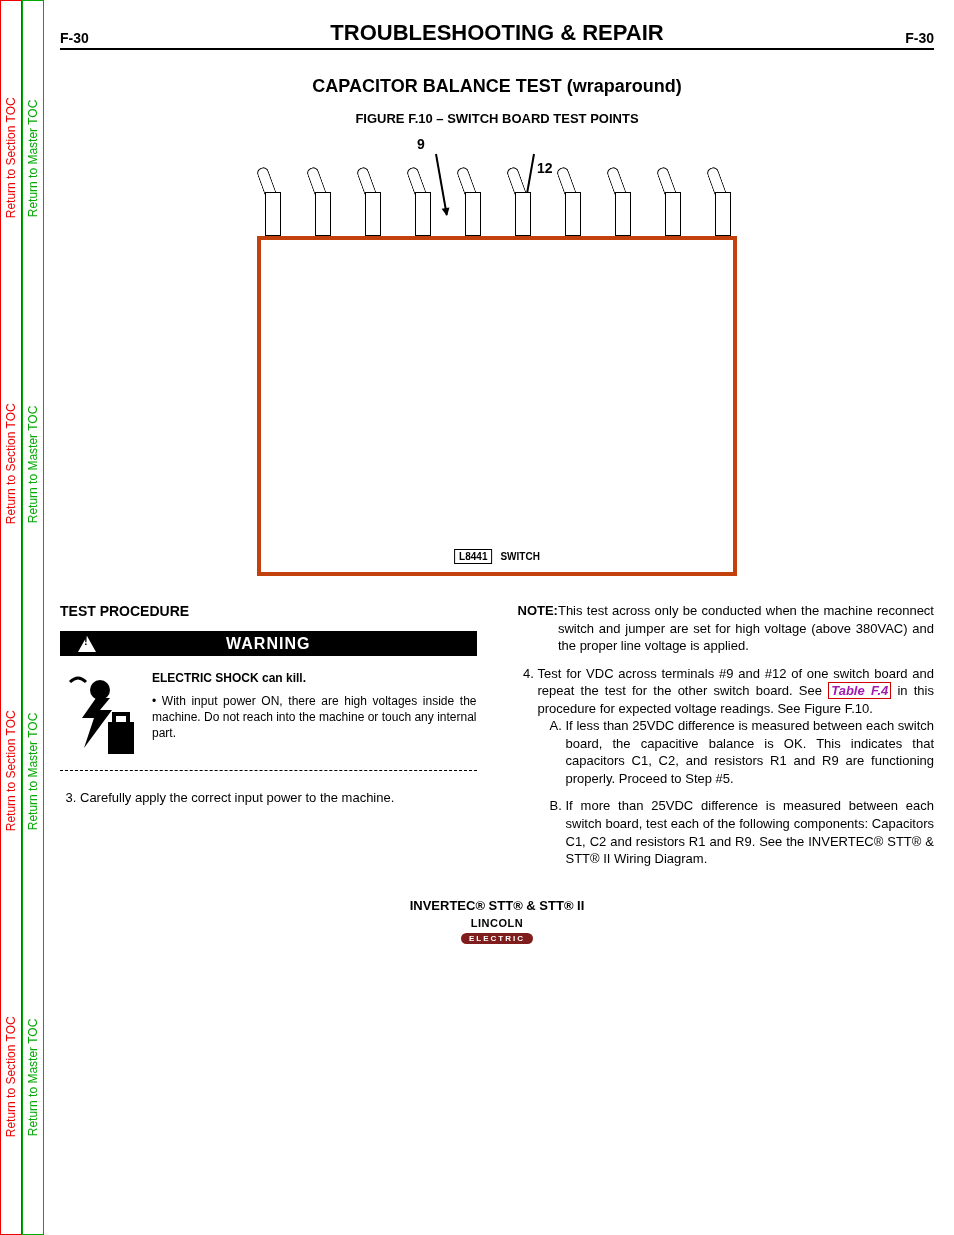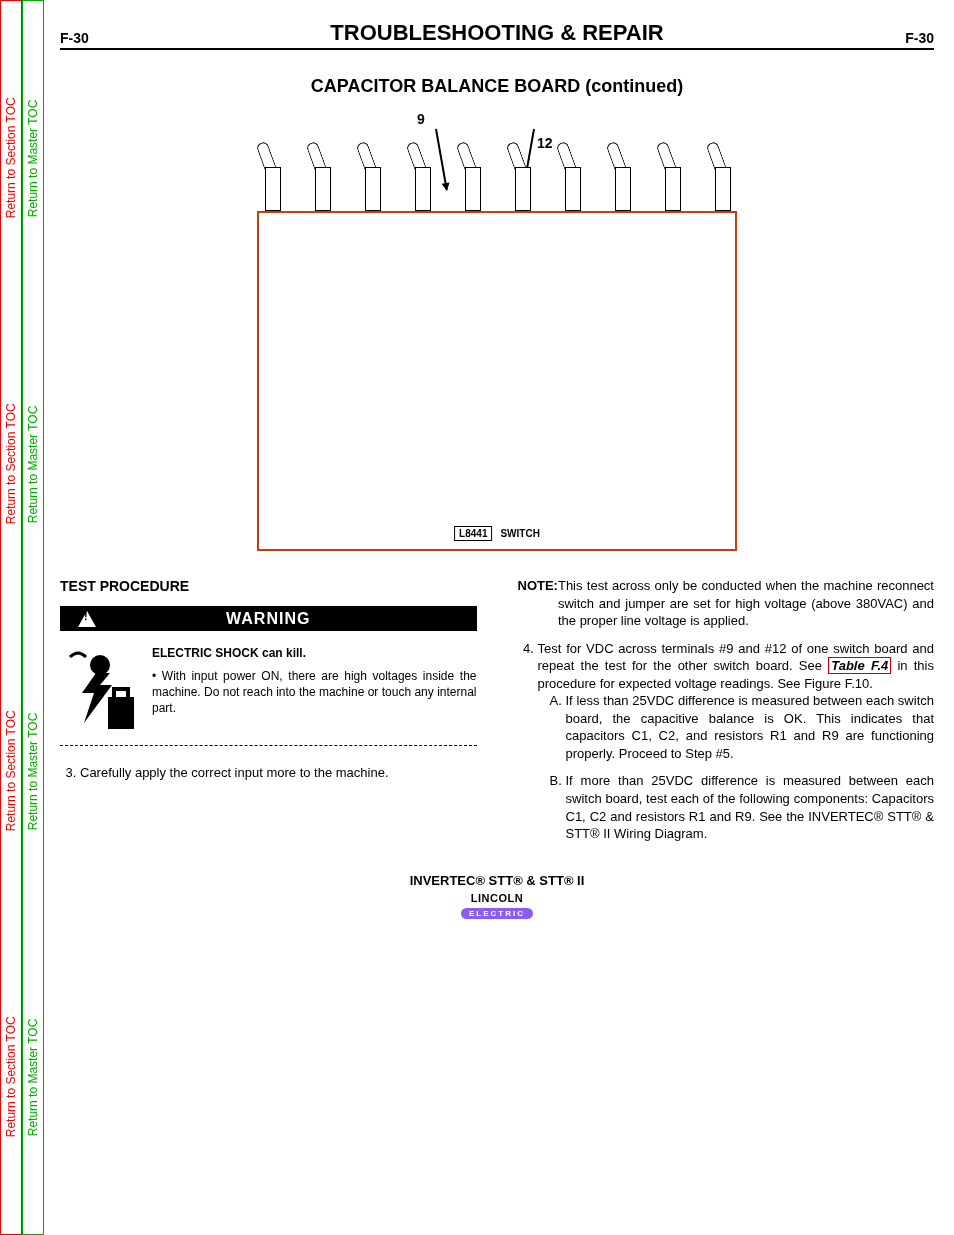--- a/index.html
+++ b/index.html
@@ -101,21 +101,21 @@
     font-weight: bold;
     font-size: 14px;
     margin-top: 24px;
   }
   .board-box {
     position: absolute;
     top: 100px;
     left: 40px;
     right: 40px;
     bottom: 0;
-    border: 2px solid #c2410c;
+    border: 4px solid #c2410c;
   }
   .board-label {
     position: absolute;
     bottom: 8px;
     left: 50%;
     transform: translateX(-50%);
     display: flex;
     align-items: center;
     gap: 8px;
     font-size: 10px;
@@ -251,41 +251,41 @@
     height: 90px;
     flex-shrink: 0;
   }
   .warn-text { font-size: 12px; text-align: justify; }
   .warn-text .lead { font-weight: bold; display: block; margin-bottom: 6px; }
   .warn-text ul { list-style: none; }
   .warn-text ul li::before { content: "• "; }
   .note-label { font-weight: bold; }
   .note-block { display: flex; text-align: justify; margin-bottom: 10px; }
   .note-block .note-label { flex-shrink: 0; }
-  .link-box { border: 1px solid #c00; color: #000000; padding: 0 2px; font-weight: bold; font-style: italic; cursor: pointer; margin-top: 36px; }
+  .link-box { border: 1px solid #c00; color: #a21caf; padding: 0 2px; font-weight: bold; font-style: italic; cursor: pointer; margin-top: 36px; }
   .footer {
     text-align: center;
     margin-top: 20px;
     font-size: 13px;
     font-weight: bold;
   }
   .logo {
     margin: 4px auto 10px auto;
     width: 90px;
     text-align: center;
   }
   .logo .top {
     font-family: "Arial Black", Arial, sans-serif;
     font-weight: 900;
     font-size: 11px;
     letter-spacing: 0.5px;
   }
   .logo .bot {
     display: inline-block;
-    background: #8b5cf6;
+    background: #7f1d1d;
     color: #fff;
     font-size: 8px;
     letter-spacing: 2px;
     padding: 1px 8px;
     border-radius: 8px;
   }
 </style>
 </head>
 <body>
 
@@ -305,21 +305,22 @@
 </div>
 
 <div class="page">
 
   <div class="header-row">
     <span class="page-num-l">F-30</span>
     <span class="header-title">TROUBLESHOOTING &amp; REPAIR</span>
     <span class="page-num-r">F-30</span>
   </div>
 
-  <div class="subtitle">CAPACITOR BALANCE BOARD  (continued)</div>
+  <div class="subtitle">CAPACITOR BALANCE TEST  (wraparound)</div>
+  <div class="fig-caption">FIGURE F.10 – SWITCH BOARD TEST POINTS</div>
 
   <div class="figure-area">
     <div class="callout-9">9</div>
     <div class="callout-12">12</div>
     <div class="leader-9"></div>
     <div class="leader-12"></div>
     <div class="connectors-row">
       <div class="conn">
           <span class="dot"></span>
         </div>
@@ -372,21 +373,21 @@
           <polyline points="54,52 54,44 68,44 68,52" fill="none" stroke="#000" stroke-width="4"></polyline>
         </svg>
         <div class="warn-text">
           <span class="lead">ELECTRIC SHOCK can kill.</span>
           <ul>
               <li>With input power ON, there are high voltages inside the machine.  Do not reach into the machine or touch any internal part.</li>
             </ul>
         </div>
       </div>
       <ol class="ol" start="3">
-        <li>Carefully apply the correct input more to the machine.</li>
+        <li>Carefully apply the correct input power to the machine.</li>
       </ol>
     </div>
 
     <div class="col">
       <div class="note-block">
         <span class="note-label">NOTE:</span>
         <span>This test across only be conducted when the machine reconnect switch and jumper are set for high voltage (above 380VAC) and the proper line voltage is applied.</span>
       </div>
       <ol class="ol" start="4">
         <li>

